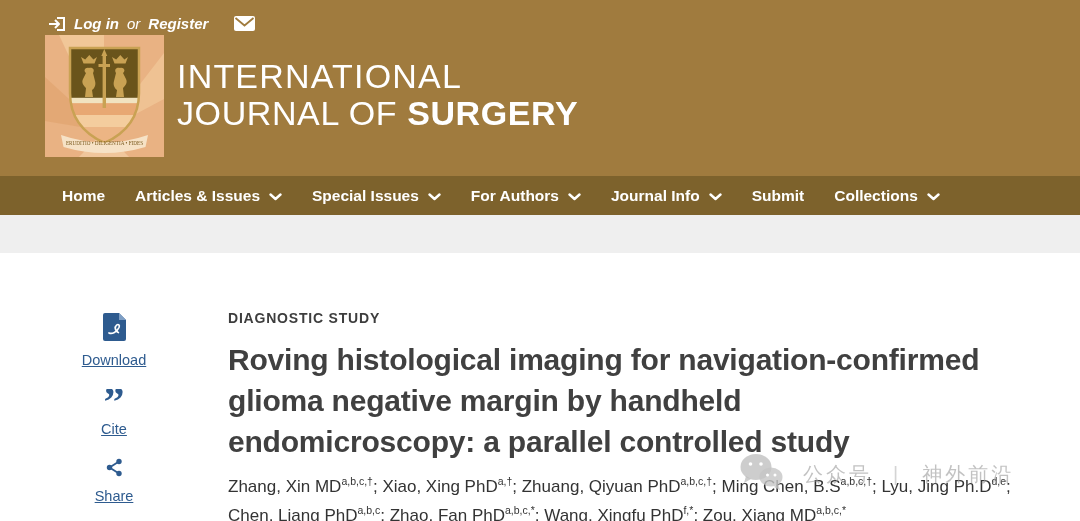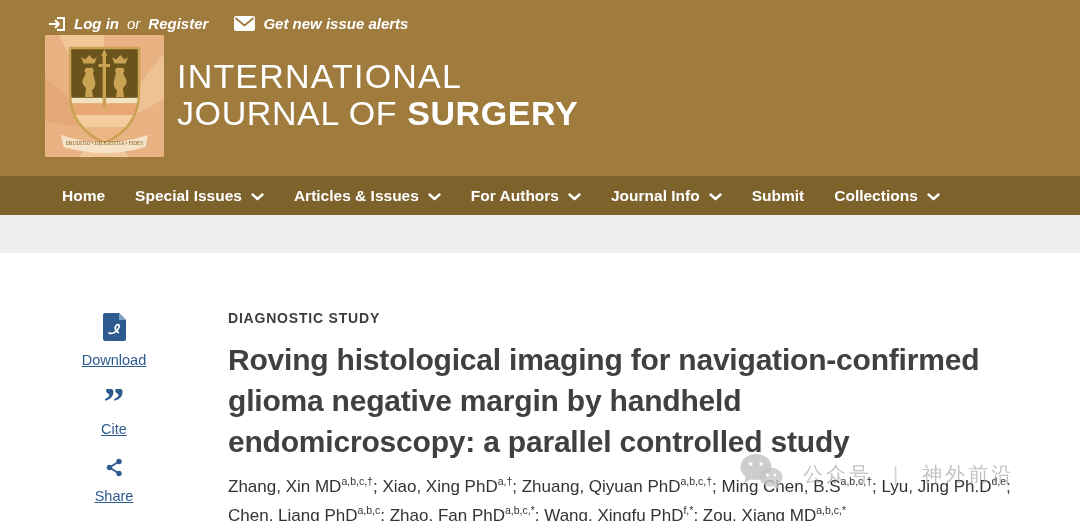--- a/index.html
+++ b/index.html
@@ -71,21 +71,20 @@
         <span class="tb-or">or</span>
         <span>Register</span>
       </span>
       <span class="tb-group">
         <span>
           <svg width="21" height="15" viewBox="0 0 21 15">
             <rect x="0" y="0" width="21" height="15" rx="2" fill="#fff"></rect>
             <polyline points="1.5,2 10.5,9.5 19.5,2" fill="none" stroke="#A07B3E" stroke-width="1.8"></polyline>
           </svg>
         </span>
-        <span>Get new issue alerts</span>
       </span>
     </div>
 
     <div class="brand">
       <span>
         <svg class="crest" viewBox="0 0 119 122">
           <rect x="0" y="0" width="119" height="122" fill="#E9B283"></rect>
           <polygon points="59,96 14,0 59,0" fill="#F3CD9F" opacity="0.75"></polygon>
           <polygon points="59,96 119,18 119,64" fill="#F3CD9F" opacity="0.6"></polygon>
           <polygon points="59,96 0,42 0,86" fill="#DFA06A" opacity="0.55"></polygon>
@@ -121,27 +120,27 @@
         <div class="wm2"><span>JOURNAL OF </span><span class="bold">SURGERY</span></div>
       </div>
     </div>
   </div>
 
   <div class="nav">
     <span class="nav-item">
         <span>Home</span>
       </span>
     <span class="nav-item">
+        <span>Articles &amp; Issues</span>
+        <span><svg width="13" height="8" viewBox="0 0 13 8">
+            <polyline points="1.5,1.5 6.5,6 11.5,1.5" fill="none" stroke="#fff" stroke-width="2.4" stroke-linecap="round" stroke-linejoin="round"></polyline>
+          </svg></span>
+      </span>
+    <span class="nav-item">
         <span>Special Issues</span>
-        <span><svg width="13" height="8" viewBox="0 0 13 8">
-            <polyline points="1.5,1.5 6.5,6 11.5,1.5" fill="none" stroke="#fff" stroke-width="2.4" stroke-linecap="round" stroke-linejoin="round"></polyline>
-          </svg></span>
-      </span>
-    <span class="nav-item">
-        <span>Articles &amp; Issues</span>
         <span><svg width="13" height="8" viewBox="0 0 13 8">
             <polyline points="1.5,1.5 6.5,6 11.5,1.5" fill="none" stroke="#fff" stroke-width="2.4" stroke-linecap="round" stroke-linejoin="round"></polyline>
           </svg></span>
       </span>
     <span class="nav-item">
         <span>For Authors</span>
         <span><svg width="13" height="8" viewBox="0 0 13 8">
             <polyline points="1.5,1.5 6.5,6 11.5,1.5" fill="none" stroke="#fff" stroke-width="2.4" stroke-linecap="round" stroke-linejoin="round"></polyline>
           </svg></span>
       </span>

